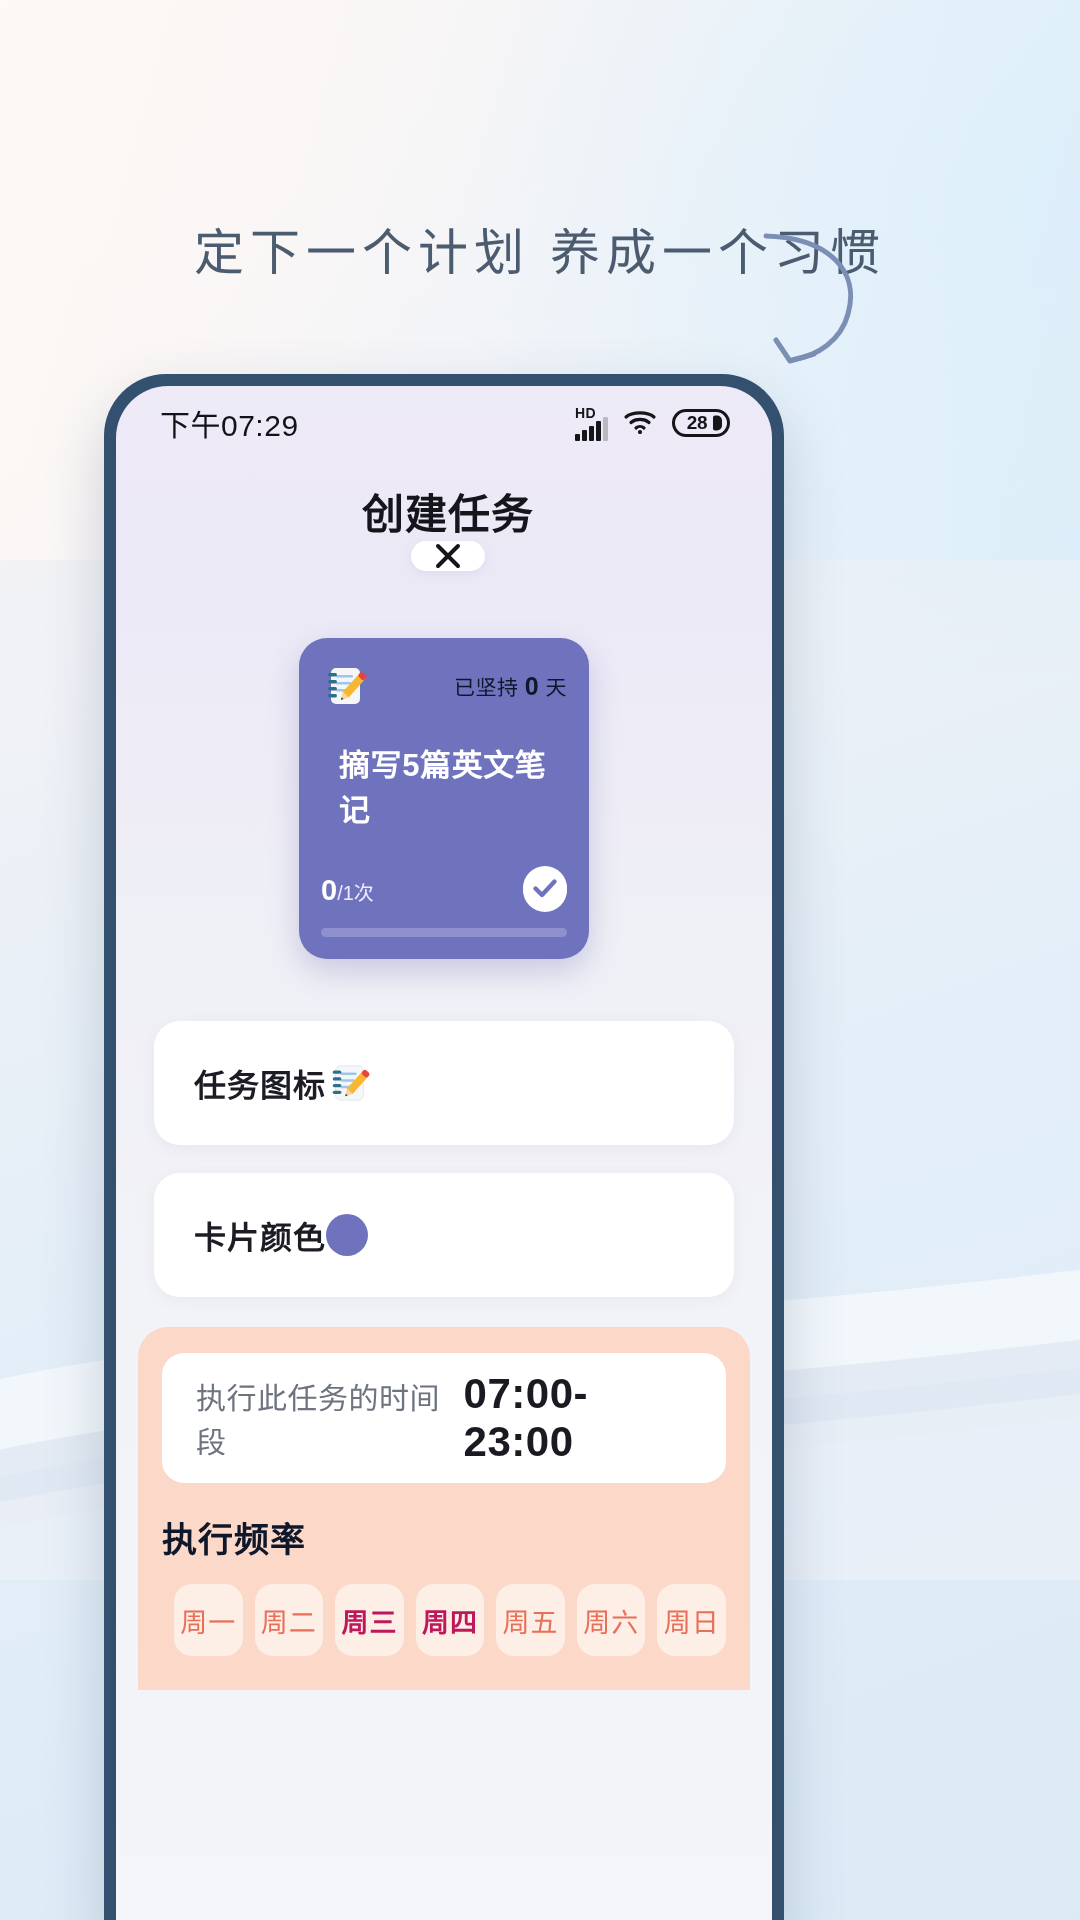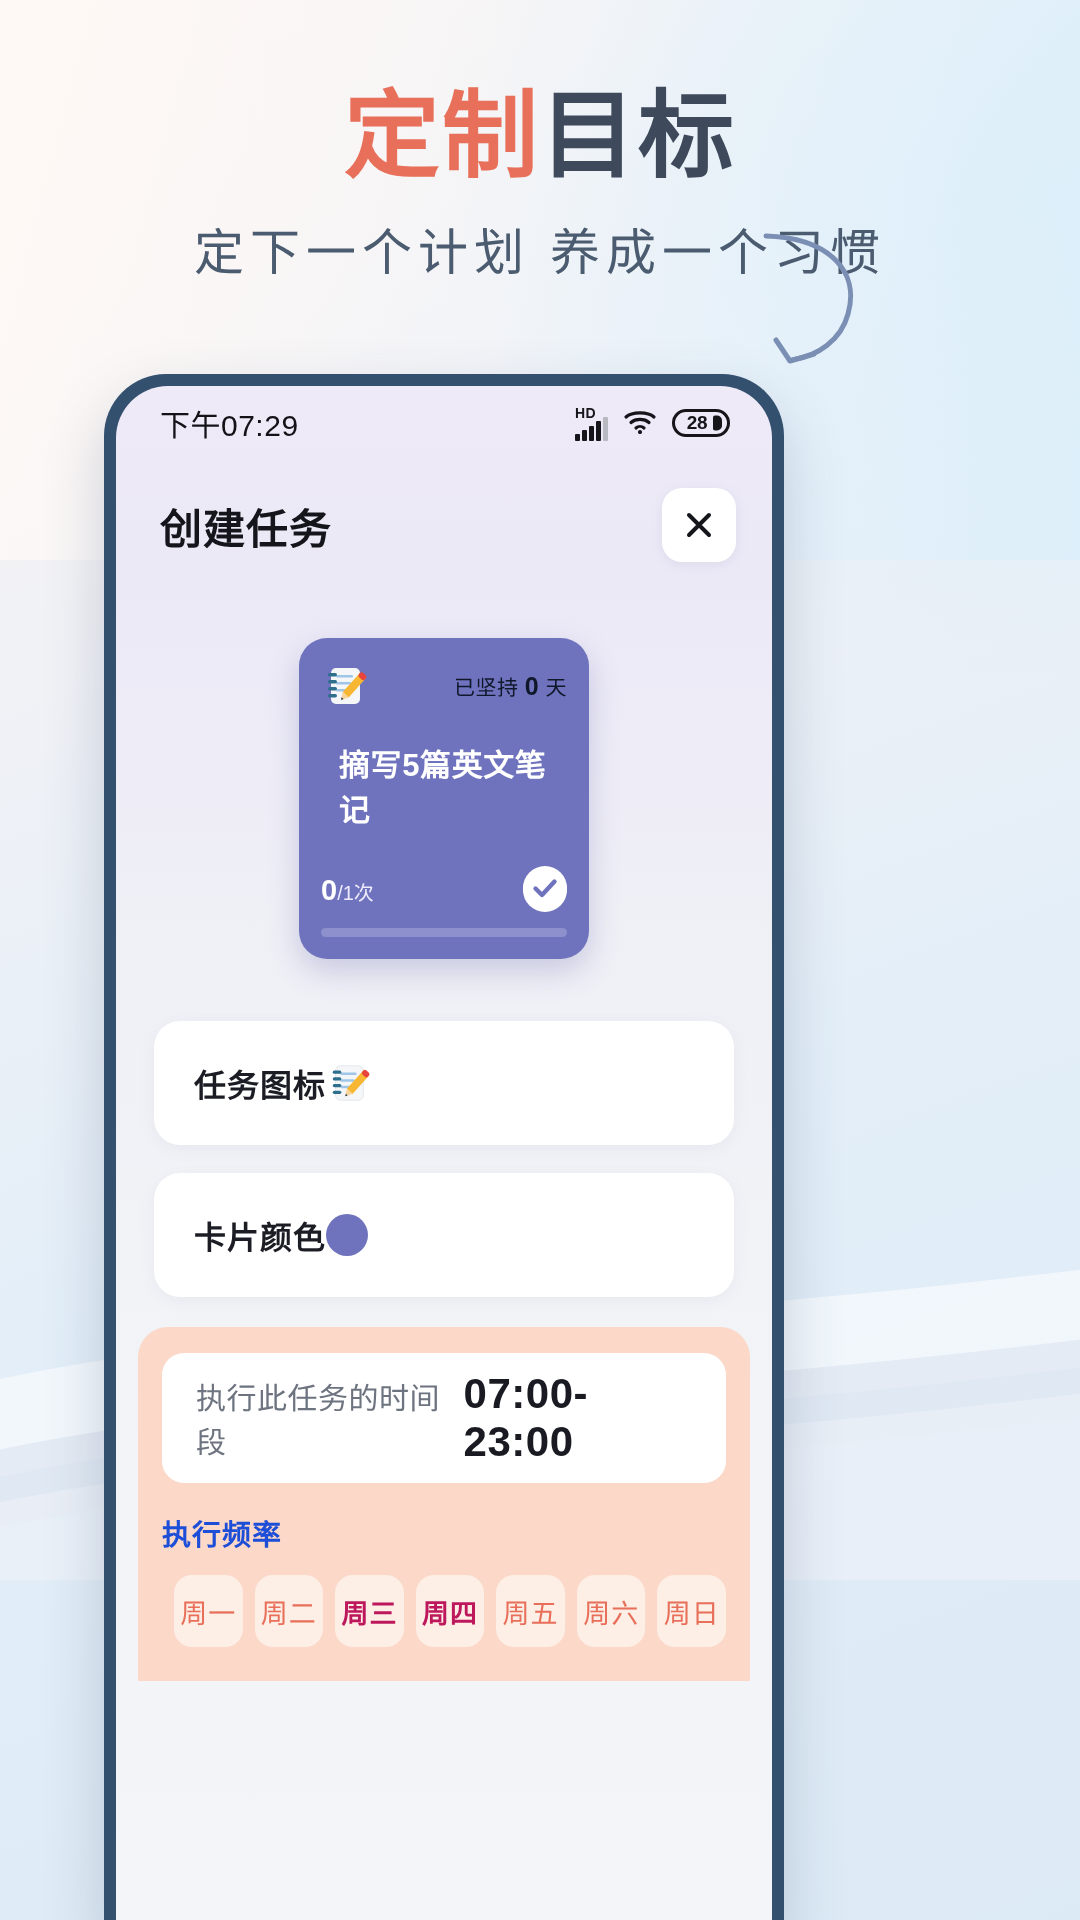--- a/index.html
+++ b/index.html
@@ -168,20 +168,21 @@
   }
 
   
   .app-header {
     display: flex;
     align-items: center;
     justify-content: space-between;
     padding: 20px 36px 0 44px;
     height: 110px;
     box-sizing: border-box;
+    flex-direction: column;
   }
   .app-title {
     font-size: 42px;
     font-weight: 700;
     color: #15161c;
     letter-spacing: 1px;
   }
   .close-btn {
     width: 74px; height: 74px;
     background: #ffffff;
@@ -305,23 +306,23 @@
     letter-spacing: .5px;
   }
   .time-value {
     font-size: 42px;
     font-weight: 700;
     color: #1a1b22;
     letter-spacing: .5px;
   }
   .freq-title {
     margin-top: 28px;
-    font-size: 29px;
+    font-size: 35px;
     font-weight: 700;
-    color: #1d4ed8;
+    color: #0f172a;
     letter-spacing: 1px;
   }
   .chips {
     margin-top: 22px;
     display: flex;
     gap: 12px;
     padding-left: 12px;
   }
   .chip {
     flex: 1;
@@ -343,23 +344,20 @@
   <div class="bg-sheen"></div>
 
   <div class="swoosh" style="top:1160px;">
     <svg viewBox="0 0 1340 420" preserveAspectRatio="none" aria-hidden="true">
       <path d="M0,250 C330,150 620,188 1340,92 L1340,190 C620,286 330,248 0,348 Z" fill="#ffffff" opacity=".55"></path>
       <path d="M0,320 C330,222 620,258 1340,162 L1340,240 C620,336 330,300 0,398 Z" fill="#dfe7f2" opacity=".75"></path>
       <path d="M0,372 C330,276 620,312 1340,216 L1340,420 L0,420 Z" fill="#eef2f8" opacity=".6"></path>
     </svg>
   </div>
 
-  <div class="headline">
-    <span class="hl-a" style="color: rgb(232, 112, 90);">定制</span><span class="hl-b" style="color: rgb(62, 74, 92);">目标</span>
-  </div>
 
   <div class="subhead">定下一个计划 养成一个习惯</div>
 
   <div class="arrow-curve">
     <svg viewBox="0 0 120 150" aria-hidden="true">
       <path d="M14,8 C78,10 108,44 96,86 C89,112 66,128 40,132" fill="none" stroke="#7b8fb5" stroke-width="5" stroke-linecap="round"></path>
       <path d="M24,112 L38,133 L62,126" fill="none" stroke="#7b8fb5" stroke-width="5" stroke-linecap="round" stroke-linejoin="round"></path>
     </svg>
   </div>
 

